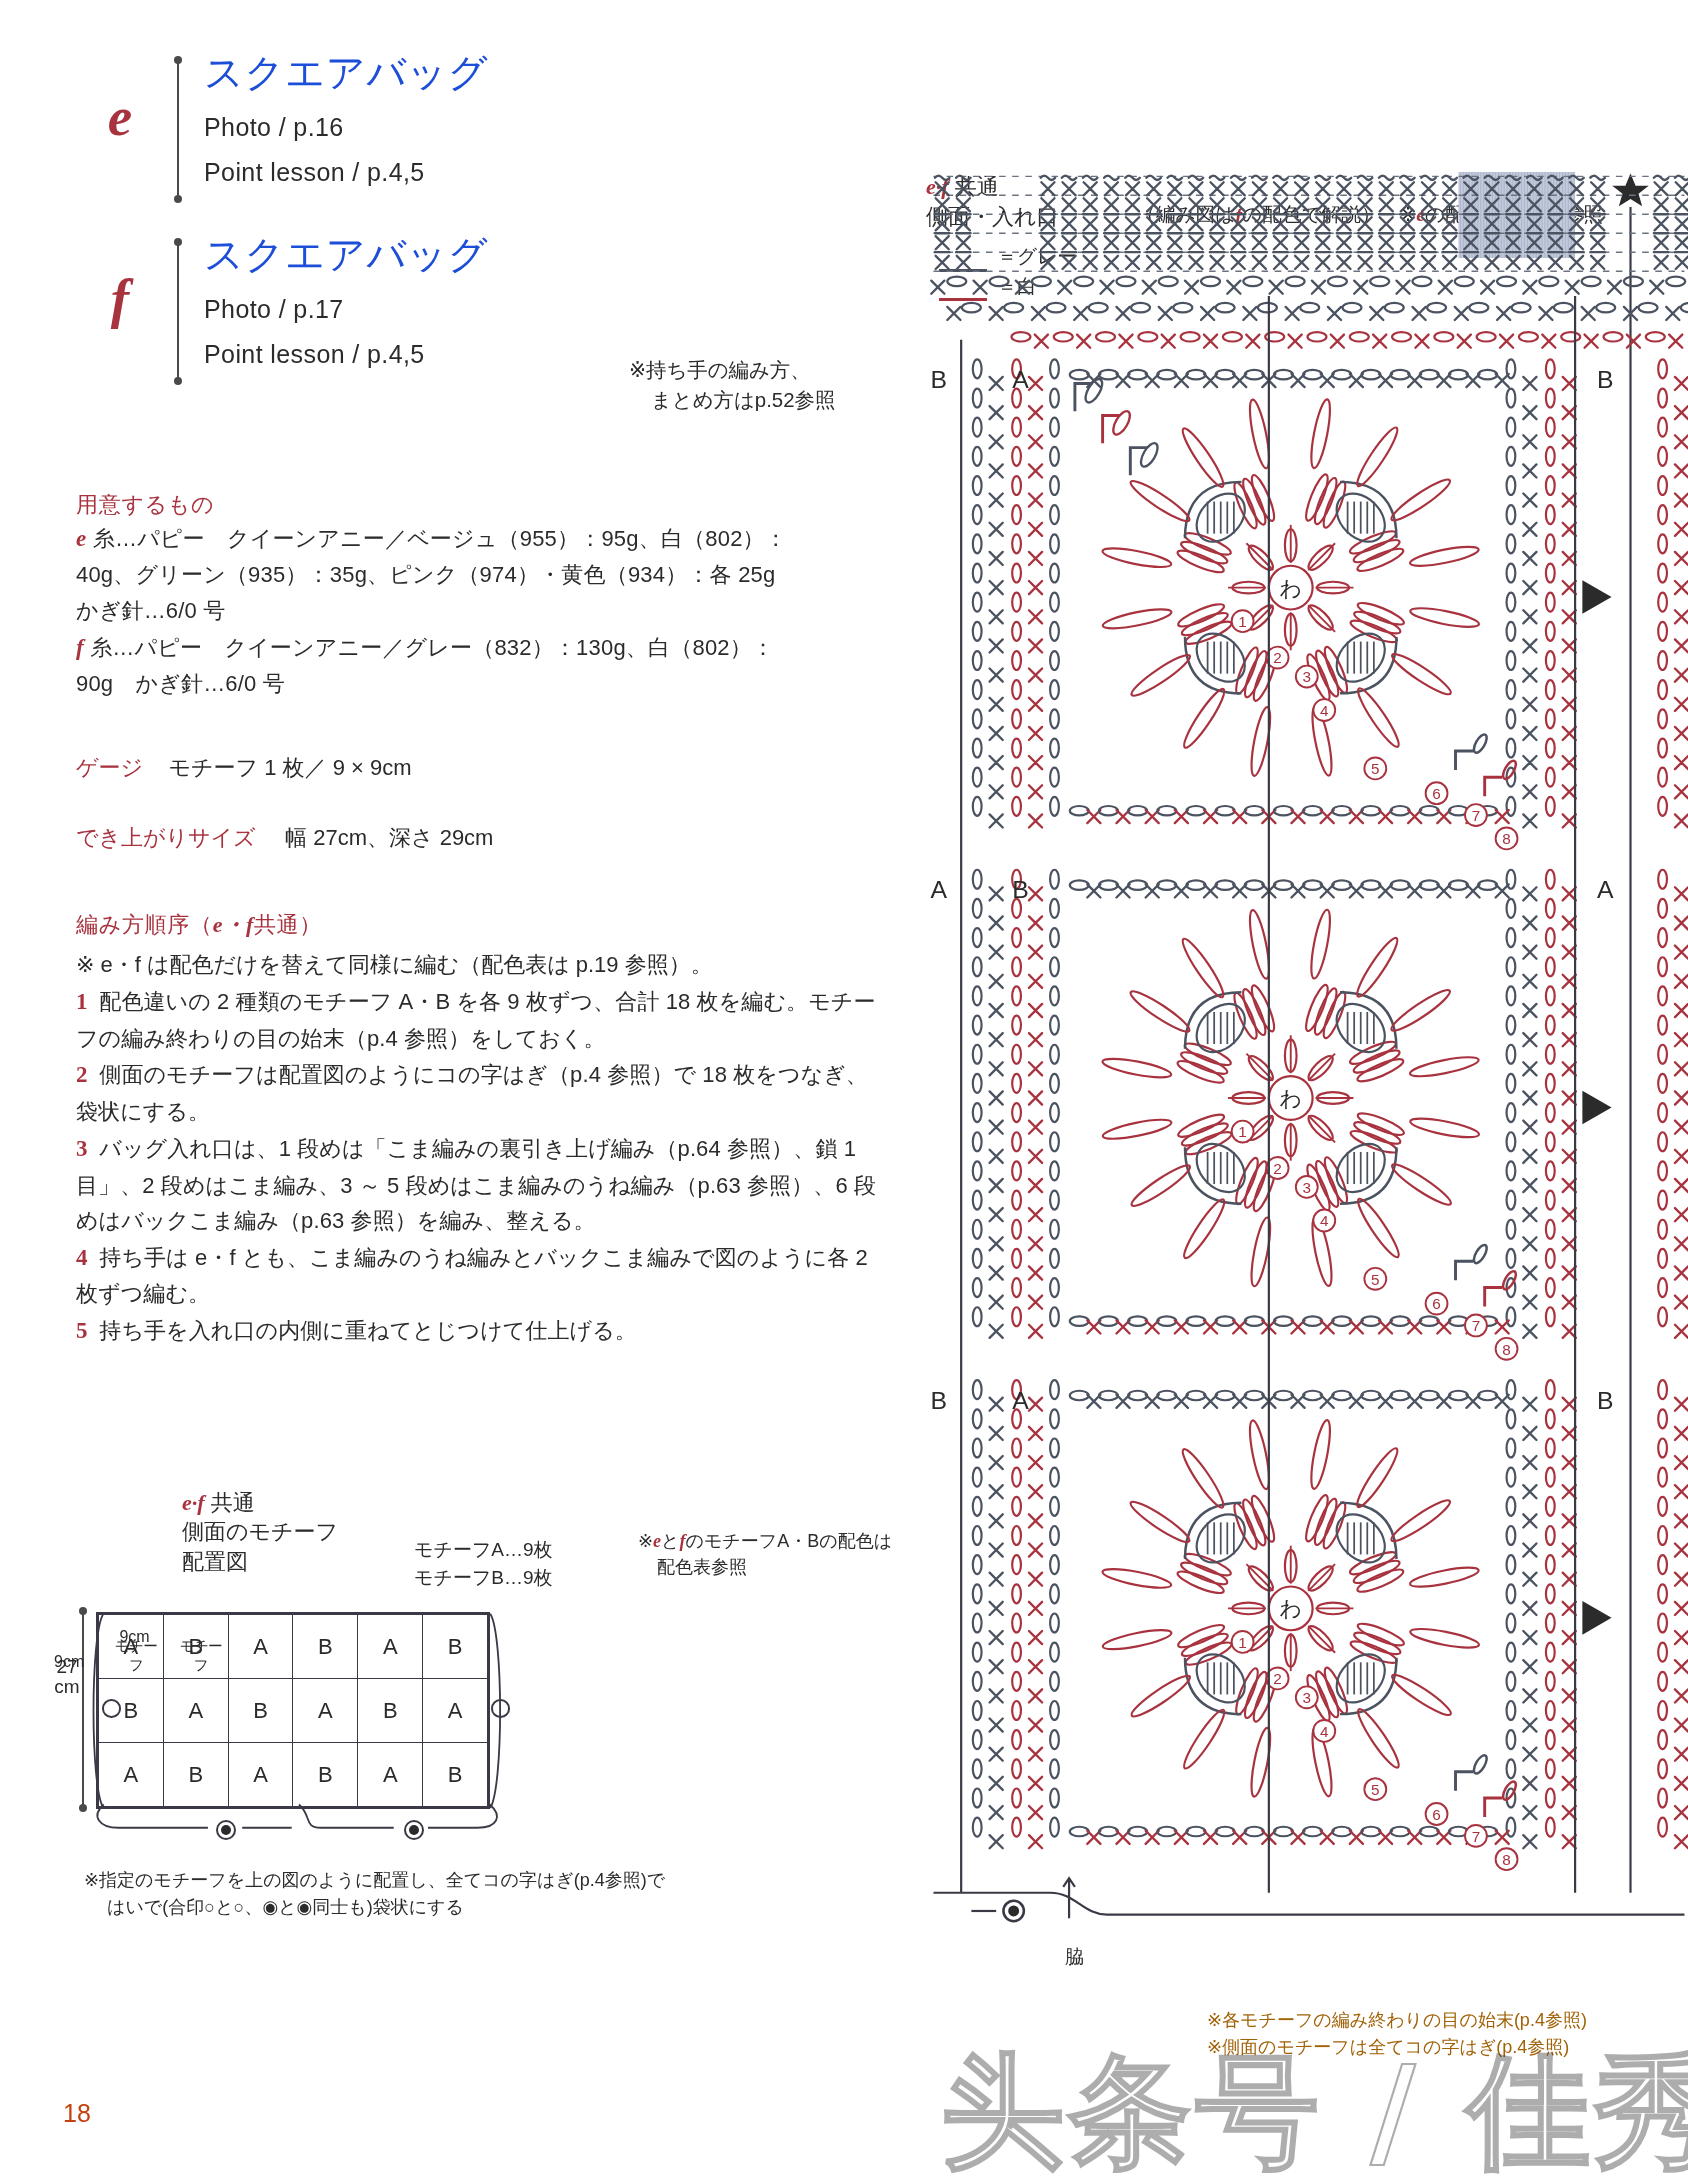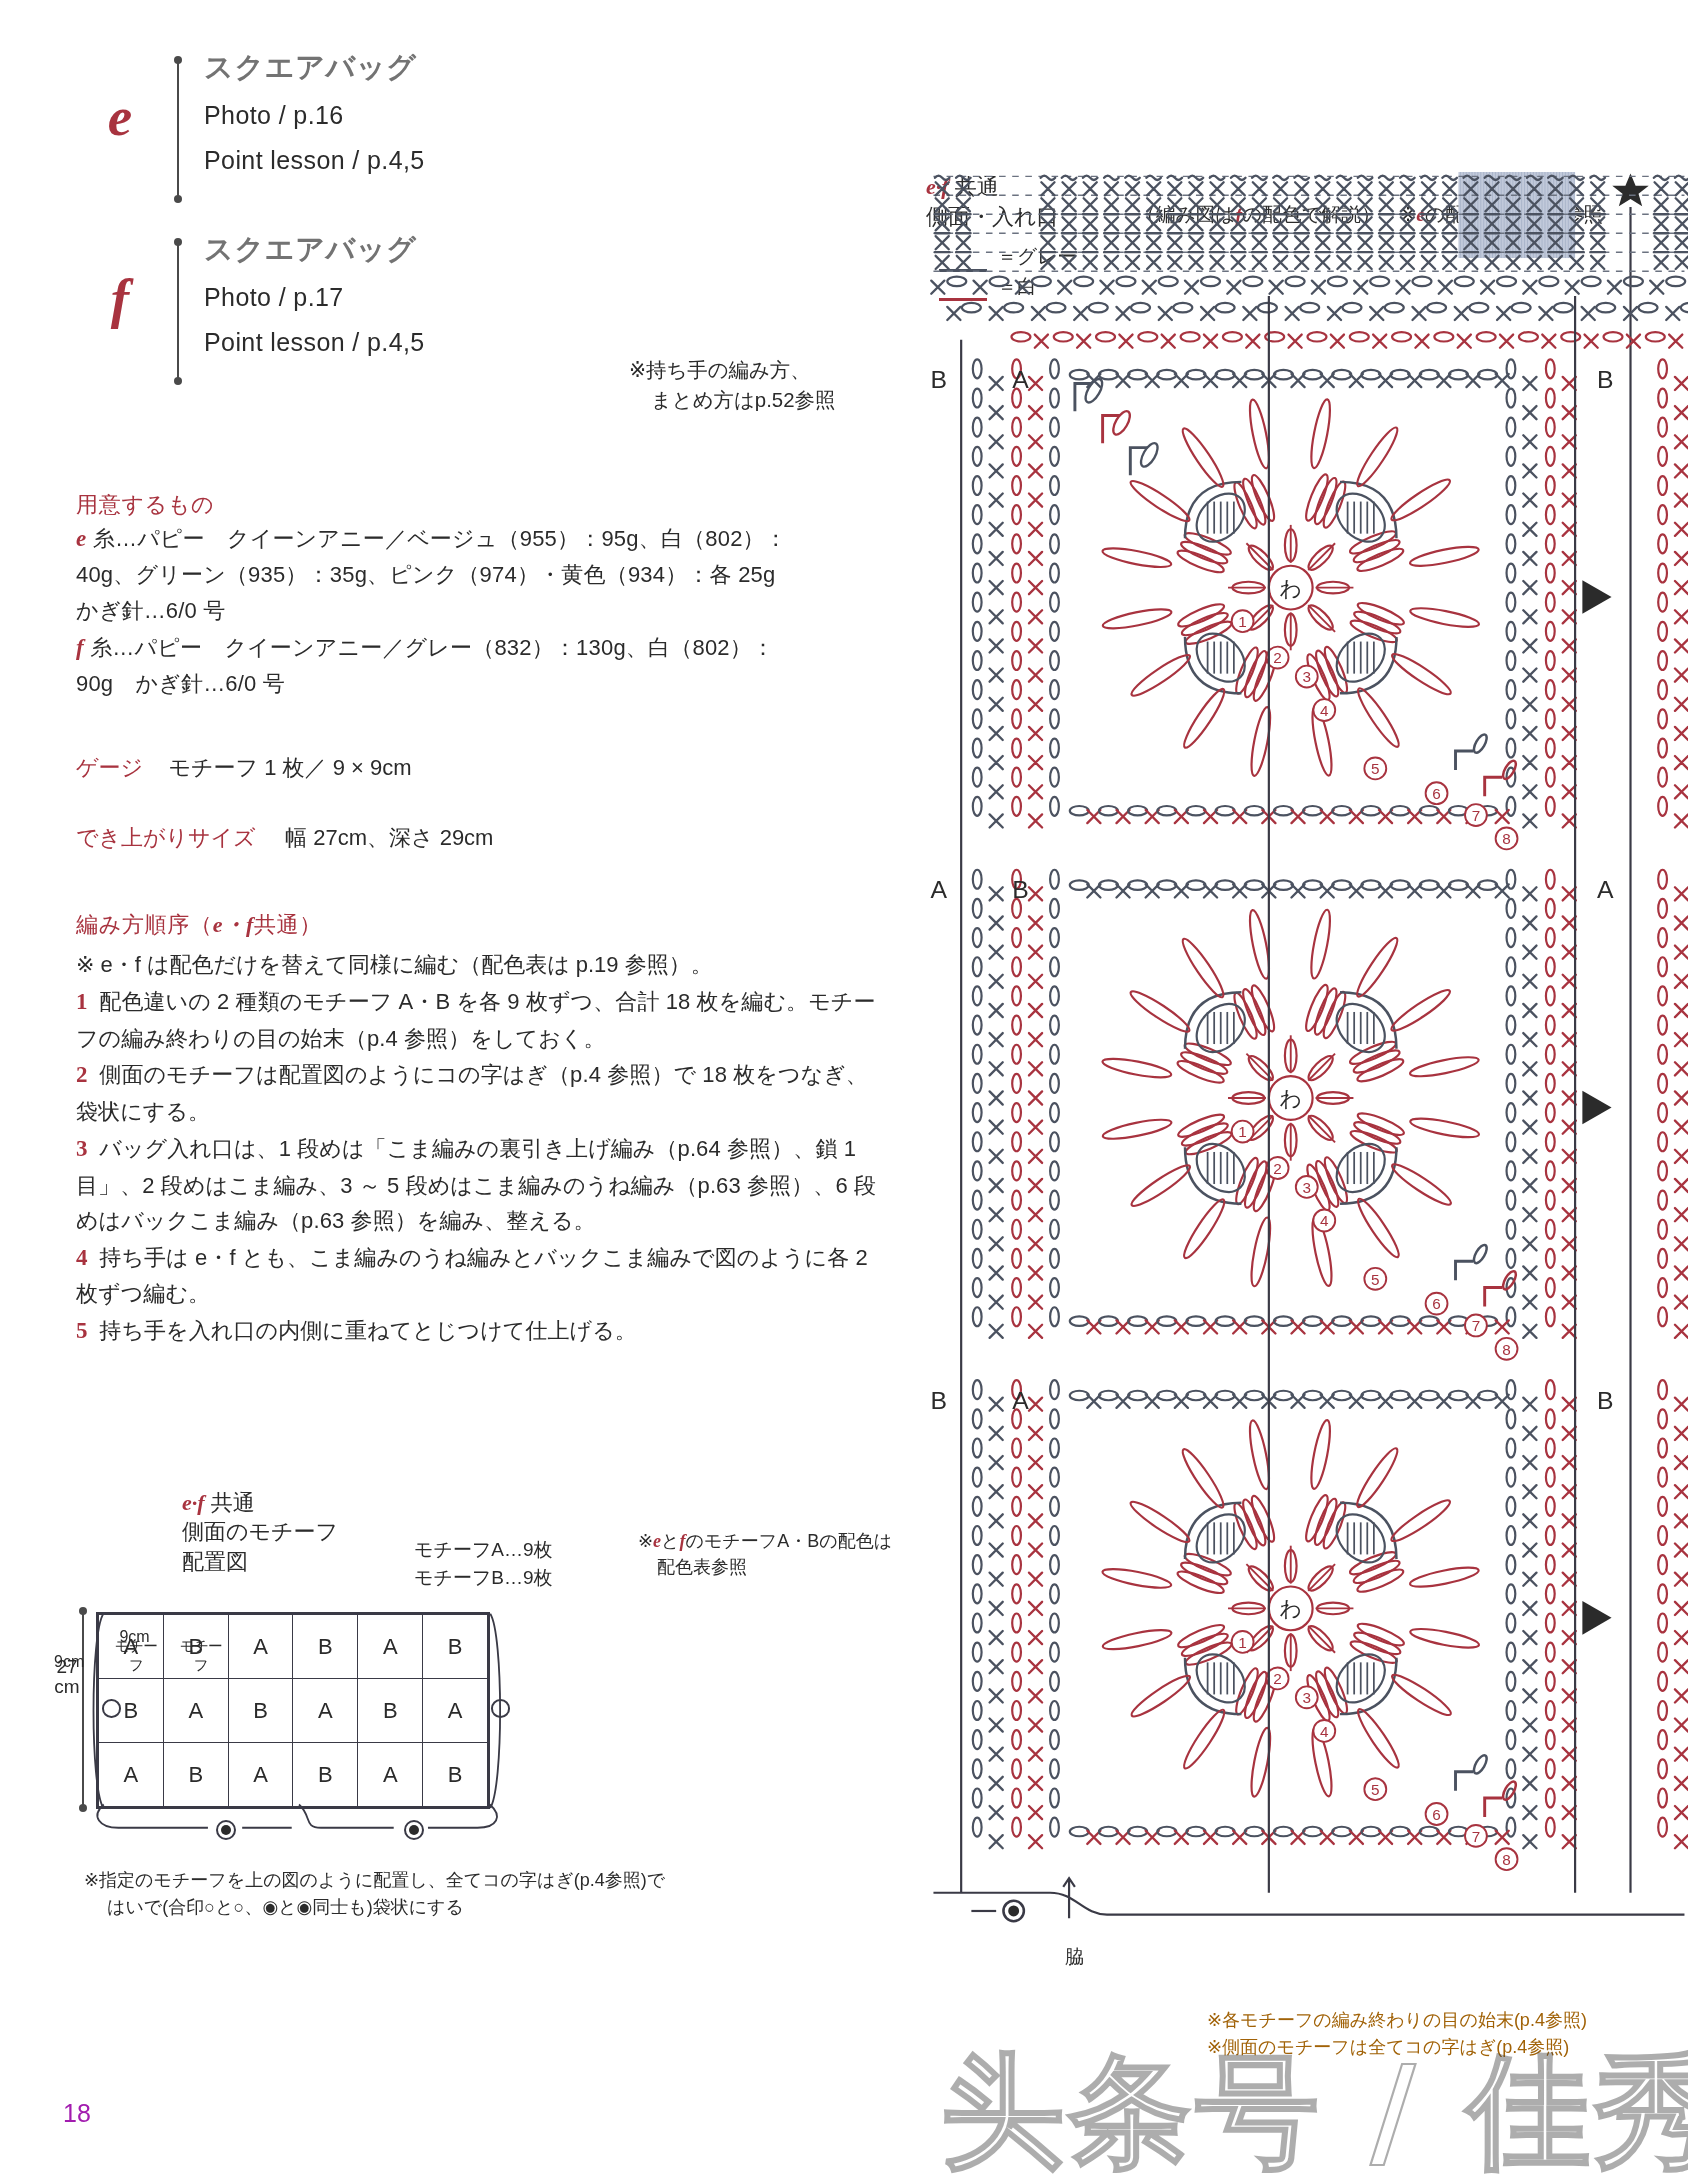--- a/index.html
+++ b/index.html
@@ -22,21 +22,21 @@
   .design-rule{
     position:absolute;left:97px;top:16px;width:2.2px;height:139px;background:#4a4a4a;
   }
   .design-rule:before,.design-rule:after{
     content:"";position:absolute;left:-2.9px;width:8px;height:8px;border-radius:50%;
     background:#4a4a4a;
   }
   .design-rule:before{top:-4.4px;}
   .design-rule:after{bottom:-4.4px;}
   .design-lines{position:absolute;left:124px;top:5.8px;}
-  .design-title{font-size:29px;letter-spacing:0.7px;color:#737373;line-height:1.2;font-weight:bold;}
+  .design-title{font-size:39px;letter-spacing:0.7px;color:#1d4ed8;line-height:1.2;}
   .design-meta{font-size:25px;color:#2b2b2b;margin-top:16px;letter-spacing:0.4px;}
 
   
   #handle-note{left:629px;top:356px;width:292px;font-size:20.4px;line-height:1.45;color:#2b2b2b;}
   #handle-note .l2{padding-left:22px;display:block;}
 
   
   #materials{left:76px;top:490px;width:788px;}
   .sec-head{font-size:22px;color:#a8333f;letter-spacing:0.7px;margin-bottom:0;}
   .mat-line{font-size:22px;line-height:1.62;letter-spacing:0.2px;}
@@ -93,21 +93,21 @@
     position:absolute;width:16px;height:16px;border:2.2px solid #3a3a46;border-radius:50%;background:#fff;
   }
   .solid-mark:after{
     content:"";position:absolute;left:2.9px;top:2.9px;width:10.2px;height:10.2px;border-radius:50%;background:#2b2b2b;
   }
 
   #ld-footnote{position:absolute;left:-98px;top:379px;width:656px;font-size:18px;line-height:1.5;}
   #ld-footnote .l2{display:block;padding-left:23px;}
 
   
-  #page-number{left:63px;top:2099px;font-size:25px;color:#a21caf;}
+  #page-number{left:63px;top:2099px;font-size:25px;color:#c2410c;}
 
   
   #chart-panel{left:926px;top:172px;width:763px;height:1852px;}
   #chart-header{position:relative;height:117px;}
   #ch-title{font-size:22px;line-height:1.35;}
   #ch-title .ef{color:#a8333f;font-family:"Liberation Serif","DejaVu Serif",serif;font-style:italic;font-weight:700;}
   #ch-sub{position:absolute;left:210px;top:29px;font-size:19.7px;white-space:nowrap;}
   #ch-sub .ef{color:#a8333f;font-family:"Liberation Serif","DejaVu Serif",serif;font-style:italic;font-weight:700;}
   #ch-sub .gap{display:inline-block;width:19px;}
   #legend{position:absolute;left:13px;top:70px;font-size:19.7px;line-height:1.5;}

